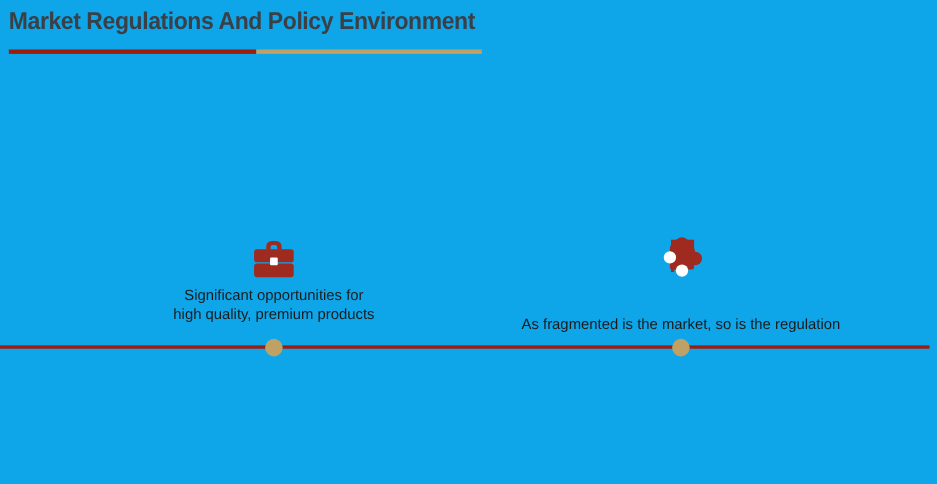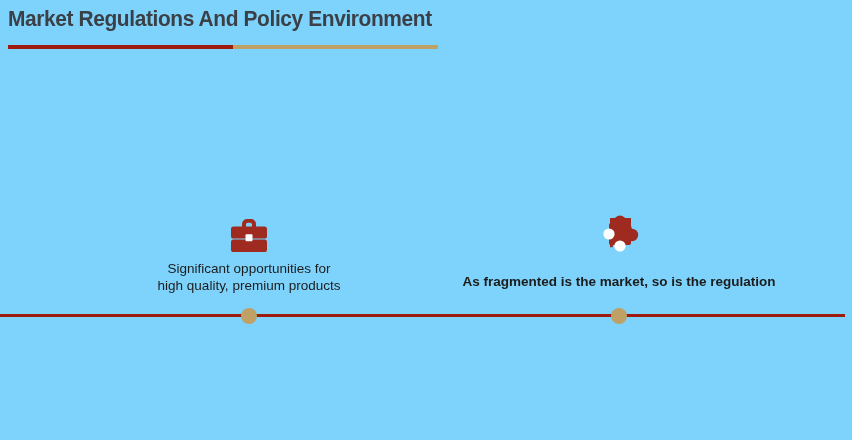--- a/index.html
+++ b/index.html
@@ -9,21 +9,21 @@
     height: 440px;
     background: #ffffff;
     font-family: "Liberation Sans", sans-serif;
     overflow: hidden;
   }
 
   #slide {
     position: relative;
     width: 852px;
     height: 440px;
-    background: #7dd3fc;
+    background: #0ea5e9;
   }
 
   
   .title {
     position: absolute;
     left: 8px;
     top: 6px;
     font-family: "Liberation Sans", sans-serif;
     font-size: 22px;
     font-weight: bold;
@@ -100,24 +100,23 @@
   #node-1 .node-caption {
     top: 260px;
     left: -115px;
     width: 230px;
   }
 
   
   #node-2 { left: 619px; }
   #node-2 .node-icon { top: 212px; }
   #node-2 .node-caption {
-    top: 273px;
+    top: 286px;
     left: -180px;
     width: 360px;
-    font-weight: bold;
   }
 </style>
 </head>
 <body>
 
 <div id="slide">
 
   <div class="title">Market Regulations And Policy Environment</div>
 
   <div class="title-rule">

